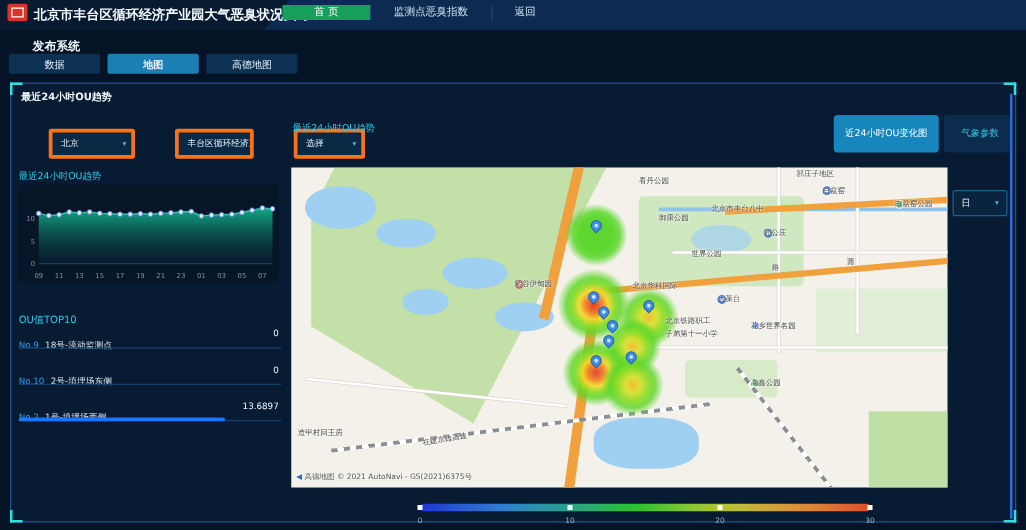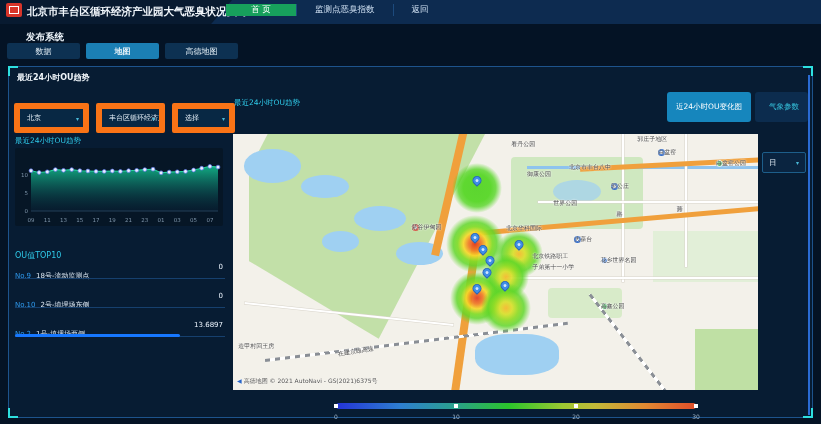--- a/index.html
+++ b/index.html
@@ -27,22 +27,22 @@
          border:1px solid #1d538c;box-sizing:border-box;}
   .corner{position:absolute;width:8px;height:8px;border:2px solid #2ee0e0;}
   .c-tl{left:-1px;top:-1px;border-right:none;border-bottom:none;}
   .c-tr{right:-1px;top:-1px;border-left:none;border-bottom:none;}
   .c-bl{left:-1px;bottom:-1px;border-right:none;border-top:none;}
   .c-br{right:-1px;bottom:-1px;border-left:none;border-top:none;}
   .outer-title{position:absolute;left:8px;top:5px;font-size:8px;color:#f0f6fb;font-weight:bold;}
   .frame-right{position:absolute;right:2px;top:8px;bottom:2px;width:2px;background:#2a6bd4;}
   
   .filters{position:absolute;left:5px;top:36px;display:flex;gap:7px;}
-  .select{position:relative;height:18px;background:#082844;border:6px solid #f97316;border-radius:2px;
-          display:flex;align-items:center;padding:0 14px 0 7px;font-size:7px;color:#eaf4fc;cursor:pointer;white-space:nowrap;overflow:hidden;}
+  .select{position:relative;height:18px;background:#082844;border:3px solid #f97316;border-radius:2px;
+          display:flex;align-items:center;padding:0 14px 0 7px;font-size:7px;color:#eaf4fc;cursor:pointer;white-space:nowrap;overflow:hidden;margin-left:25px;}
   .select .chev{position:absolute;right:4px;top:6px;font-size:6px;color:#49b8d8;}
   .sel-city{width:42px;}.sel-park{width:36px;}.sel-site{width:30px;}
   .chart-label,.top5-title{position:absolute;left:6px;font-size:7.5px;color:#2fc9e8;}
   .chart-label{top:69px;}
   .chartbox{position:absolute;left:6px;top:81px;width:208px;height:78px;background:#061626;border-radius:2px;}
   .top5-title{top:183px;font-size:8px;}
   .top5{position:absolute;left:6px;top:196px;width:210px;}
   .t5row{position:relative;height:29px;}
   .t5row .rank{font-size:7px;color:#2f9bf0;}
   .t5row .nm{font-size:7px;color:#dfeaf5;margin-left:5px;}

